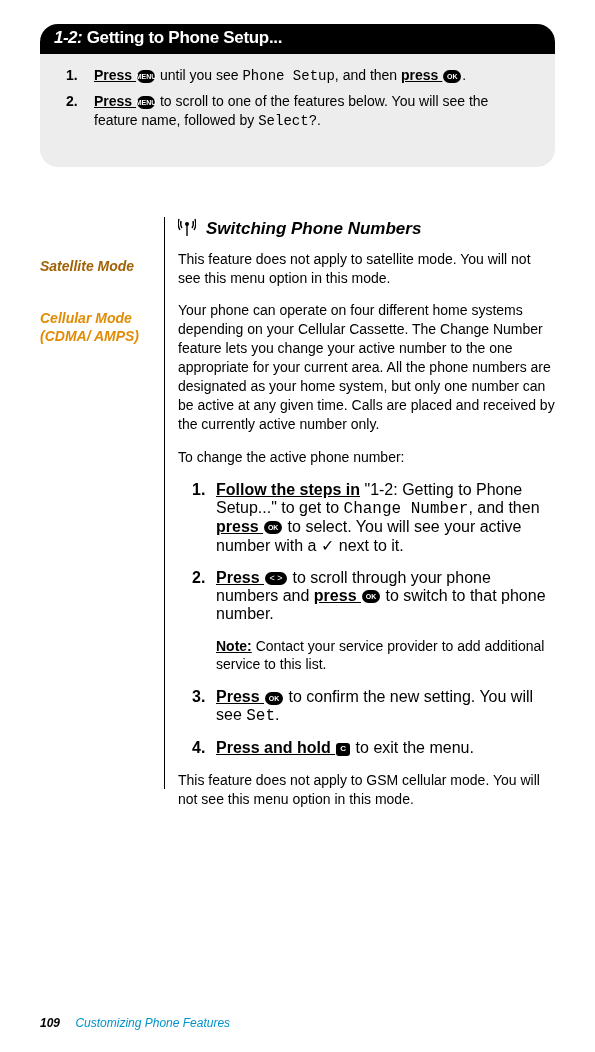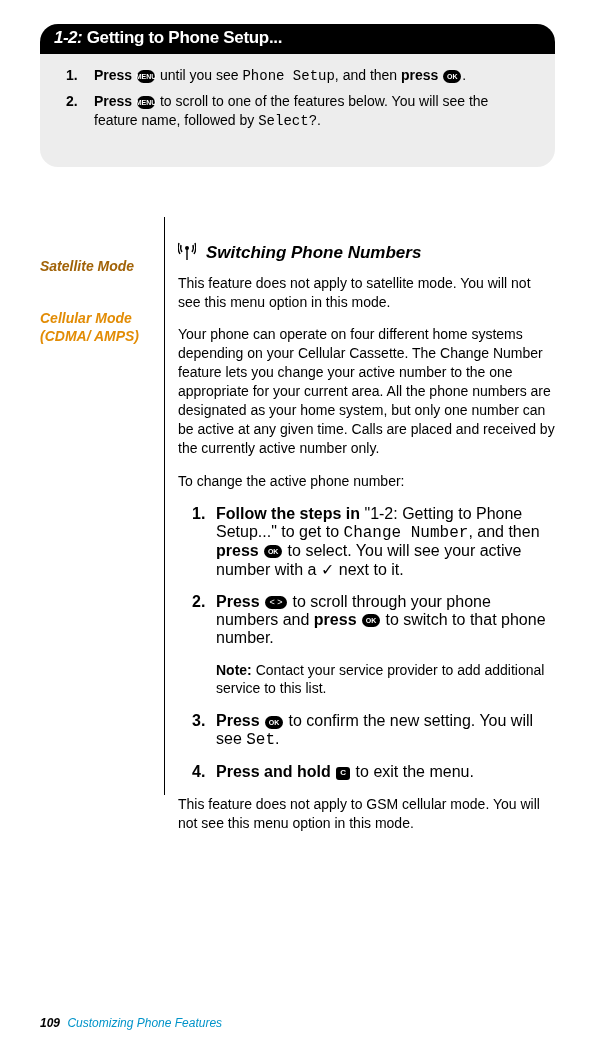--- a/index.html
+++ b/index.html
@@ -132,21 +132,20 @@
     box-sizing: border-box;
   }
   .subheader {
     font-style: italic;
     font-weight: bold;
     font-size: 17px;
     margin-bottom: 8px;
     display: flex;
     align-items: center;
     gap: 10px;
-    margin-top: 24px;
   }
   .antenna-icon {
     display: inline-block;
     font-style: normal;
   }
   .para {
     font-size: 14px;
     line-height: 1.35;
     margin-bottom: 14px;
   }
@@ -177,23 +176,23 @@
     left: 40px;
     font-size: 12px;
   }
   .footer .pagenum {
     font-weight: bold;
     font-style: italic;
   }
   .footer .section {
     font-style: italic;
     color: #0093c9;
-    margin-left: 4px;
-  }
-  b { font-weight: bold; }
+    margin-left: 12px;
+  }
+  b { font-weight: bold; text-decoration: underline; }
 </style>
 </head>
 <body>
 
 <div class="page">
 
   <div class="banner">
     <span class="banner-num">1-2:</span>
     <span>Getting to Phone Setup...</span>
   </div>

